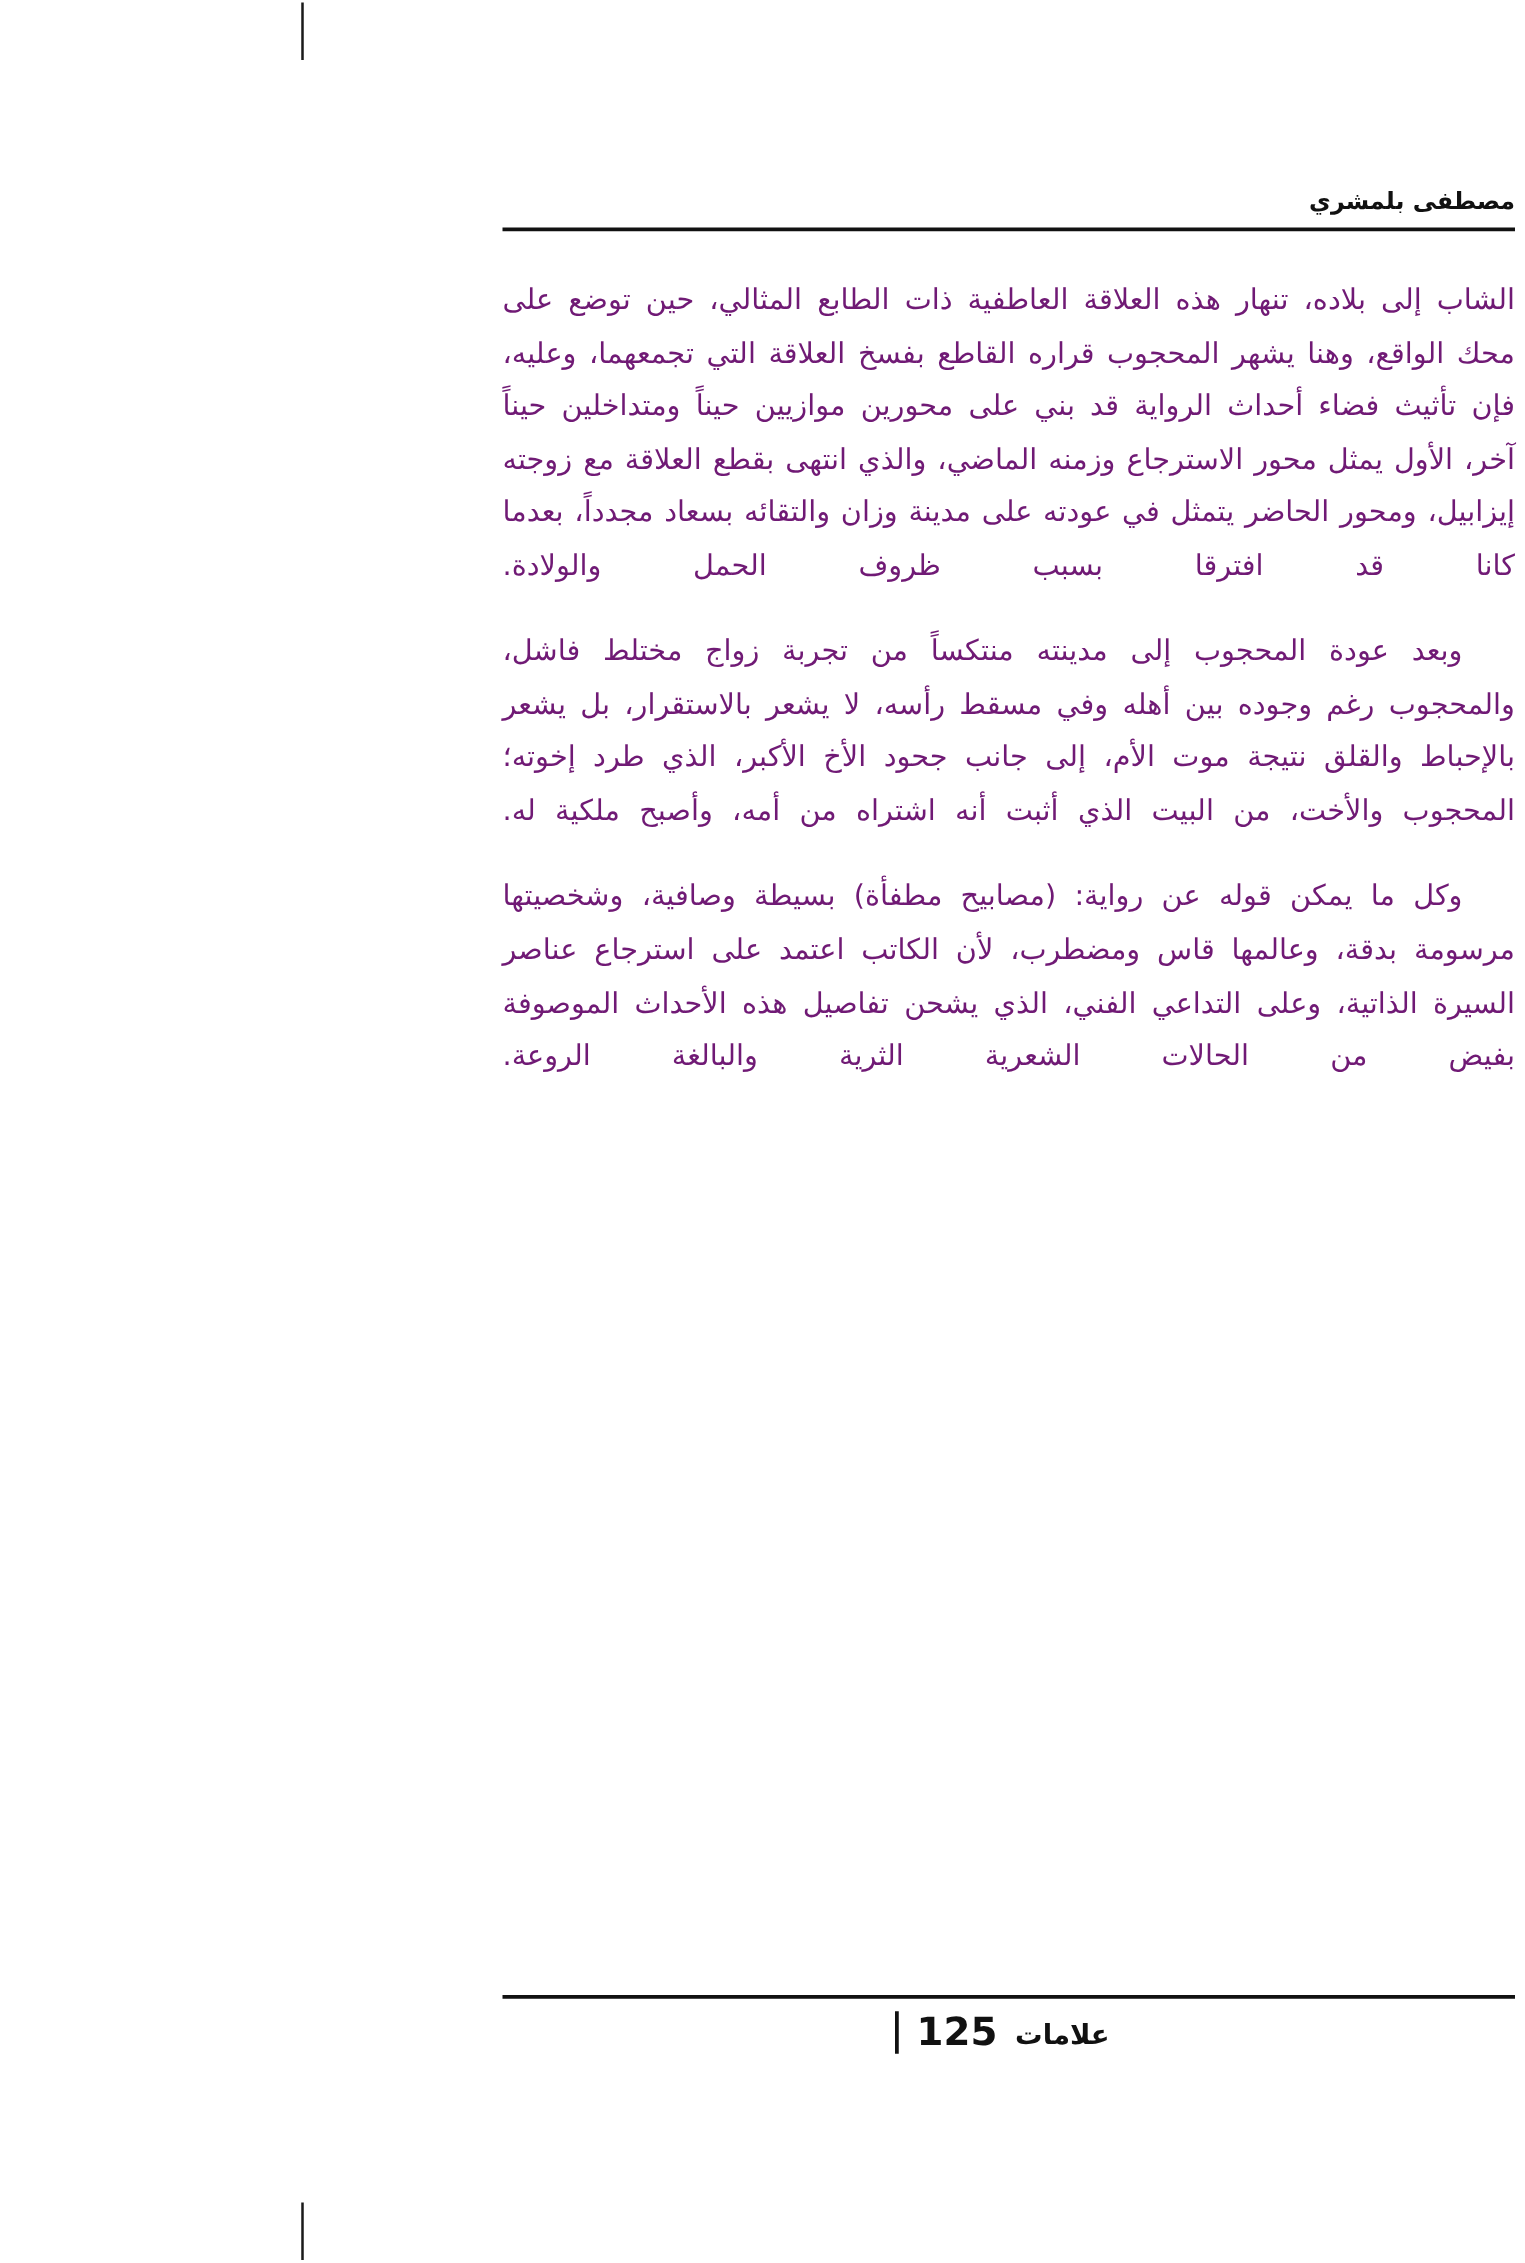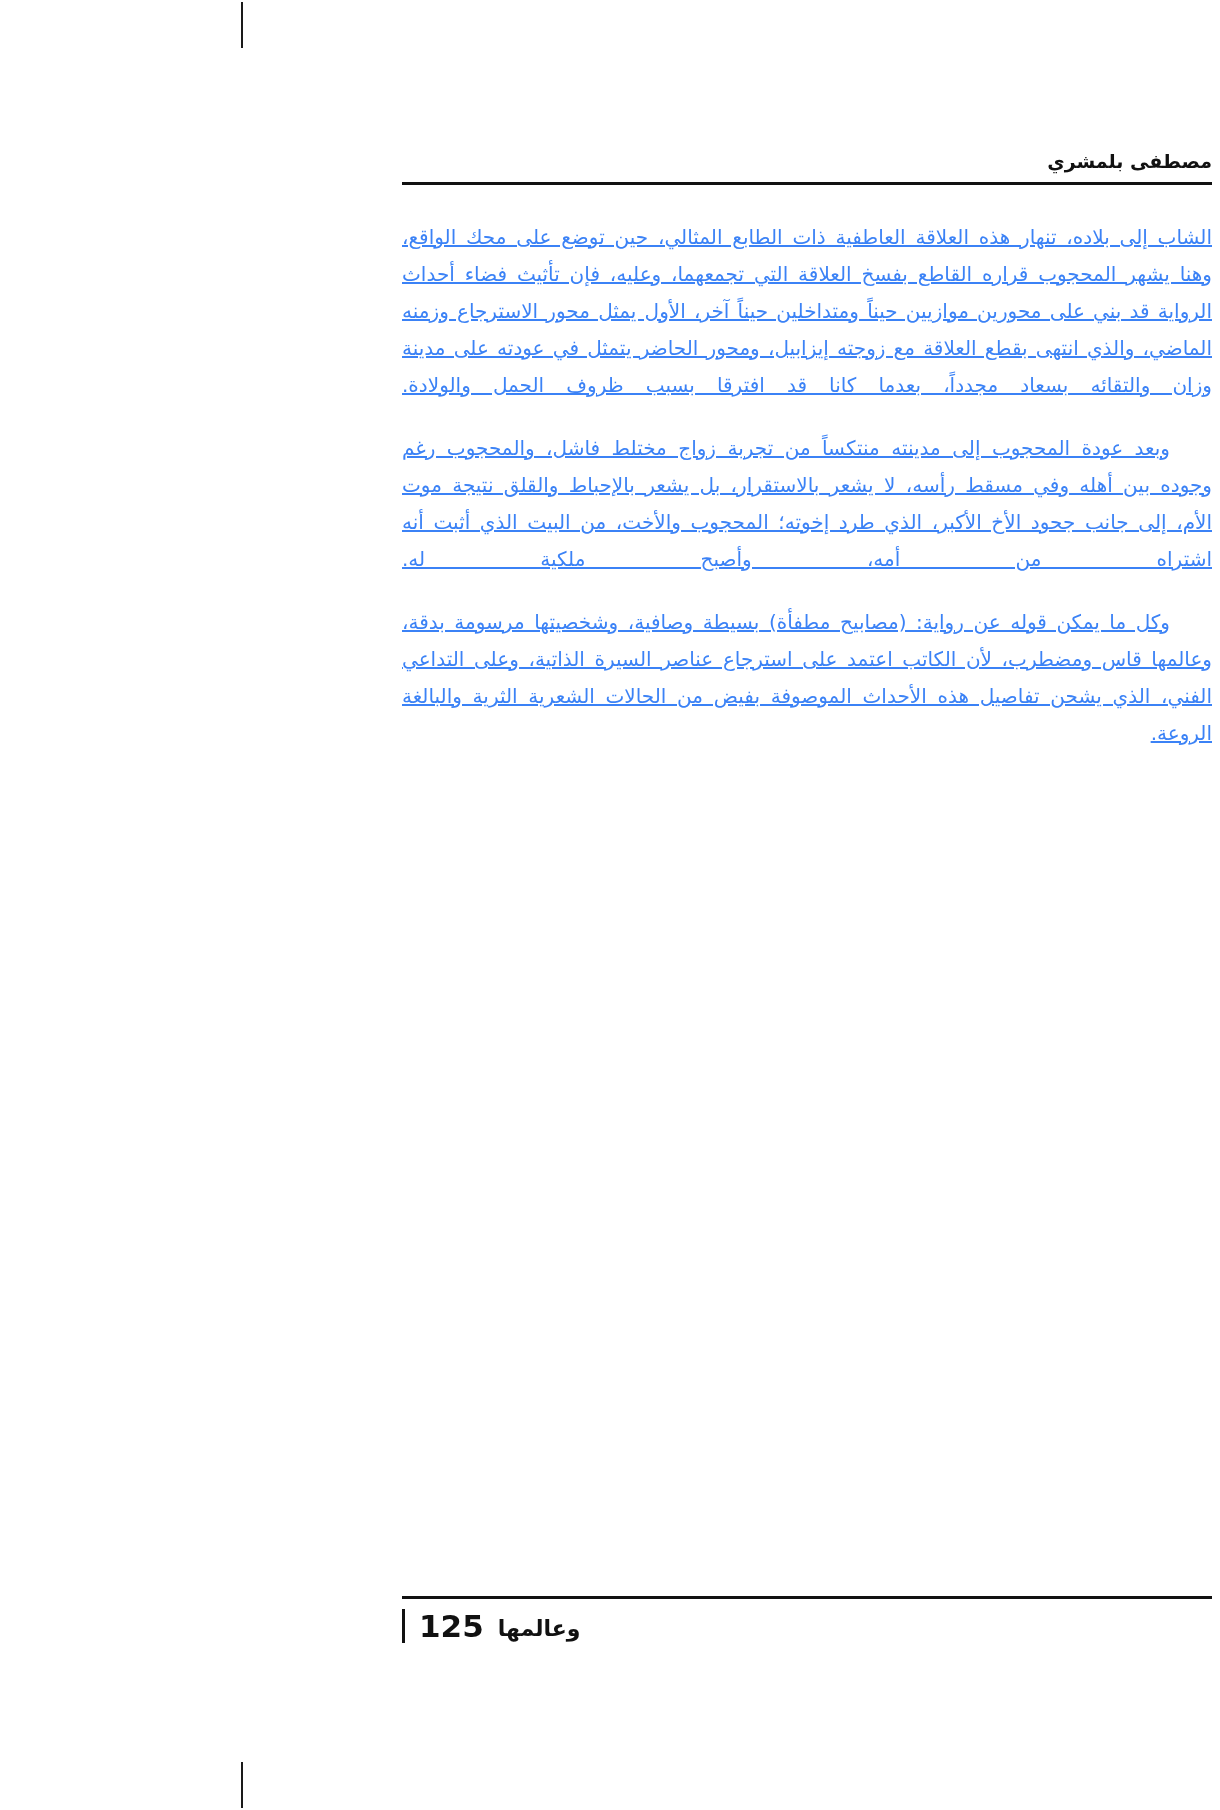--- a/index.html
+++ b/index.html
@@ -47,28 +47,27 @@
   }
   .rule-top {
     border-bottom: 3px solid #111;
     width: 100%;
     margin-bottom: 34px;
   }
 
   
   .body-text p {
     margin: 0 0 26px 0;
-    font-size: 20px;
+    font-size: 23px;
     line-height: 1.85;
     text-align: justify;
     text-align-last: justify;
-    color: #3b82f6;
+    color: #701a75;
     font-weight: 500;
     word-spacing: 1px;
-    text-decoration: underline;
   }
   .body-text p.indent {
     text-indent: 42px;
   }
   .body-text p.last-free {
     text-align-last: right;
   }
 
   
   .footer {
@@ -79,21 +78,21 @@
   }
   .rule-bottom {
     border-bottom: 3px solid #111;
     width: 100%;
     margin-bottom: 10px;
   }
   .footer-row {
     display: flex;
     flex-direction: row-reverse;
     align-items: center;
-    justify-content: flex-start;
+    justify-content: center;
     gap: 0;
   }
   .page-num {
     font-size: 31px;
     font-weight: 700;
     color: #111;
     padding: 0 14px 0 14px;
     border-left: 3px solid #111;
     line-height: 1.1;
   }
@@ -132,17 +131,17 @@
       <p>الشاب إلى بلاده، تنهار هذه العلاقة العاطفية ذات الطابع المثالي، حين توضع على محك الواقع، وهنا يشهر المحجوب قراره القاطع بفسخ العلاقة التي تجمعهما، وعليه، فإن تأثيث فضاء أحداث الرواية قد بني على محورين موازيين حيناً ومتداخلين حيناً آخر، الأول يمثل محور الاسترجاع وزمنه الماضي، والذي انتهى بقطع العلاقة مع زوجته إيزابيل، ومحور الحاضر يتمثل في عودته على مدينة وزان والتقائه بسعاد مجدداً، بعدما كانا قد افترقا بسبب ظروف الحمل والولادة.</p>
       <p class="indent">وبعد عودة المحجوب إلى مدينته منتكساً من تجربة زواج مختلط فاشل، والمحجوب رغم وجوده بين أهله وفي مسقط رأسه، لا يشعر بالاستقرار، بل يشعر بالإحباط والقلق نتيجة موت الأم، إلى جانب جحود الأخ الأكبر، الذي طرد إخوته؛ المحجوب والأخت، من البيت الذي أثبت أنه اشتراه من أمه، وأصبح ملكية له.</p>
       <p class="indent">وكل ما يمكن قوله عن رواية: (مصابيح مطفأة) بسيطة وصافية، وشخصيتها مرسومة بدقة، وعالمها قاس ومضطرب، لأن الكاتب اعتمد على استرجاع عناصر السيرة الذاتية، وعلى التداعي الفني، الذي يشحن تفاصيل هذه الأحداث الموصوفة بفيض من الحالات الشعرية الثرية والبالغة الروعة.</p>
     </div>
   </div>
 
   <div class="footer">
     <div class="rule-bottom"></div>
     <div class="footer-row">
       <div class="page-num">125</div>
-      <div class="footer-logo">وعالمها</div>
+      <div class="footer-logo">علامات</div>
     </div>
   </div>
 
 </div>
 
 </body></html>

